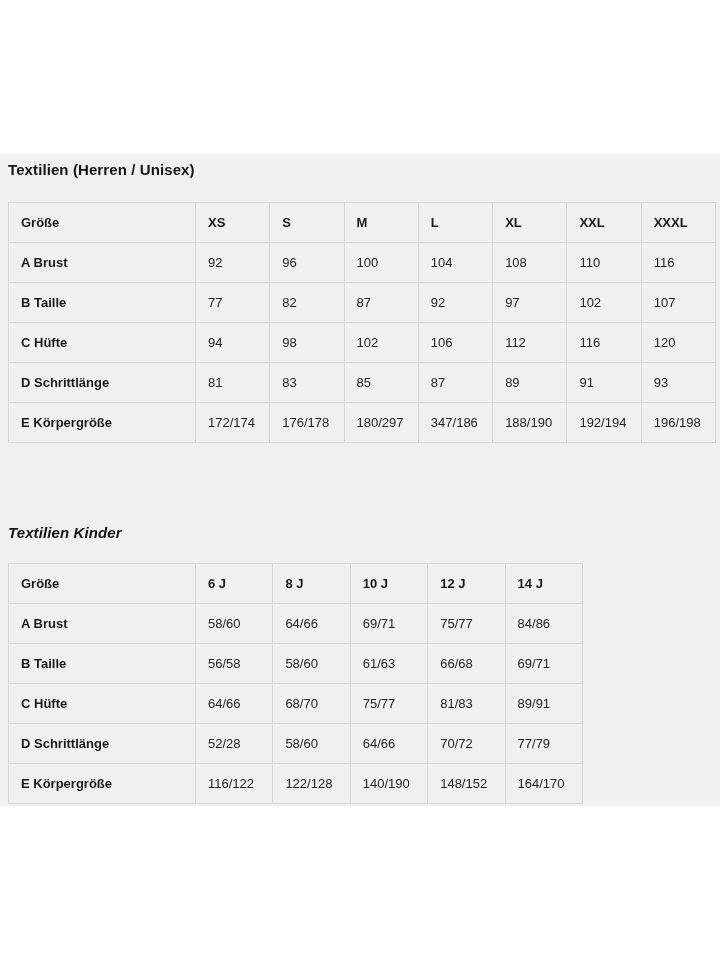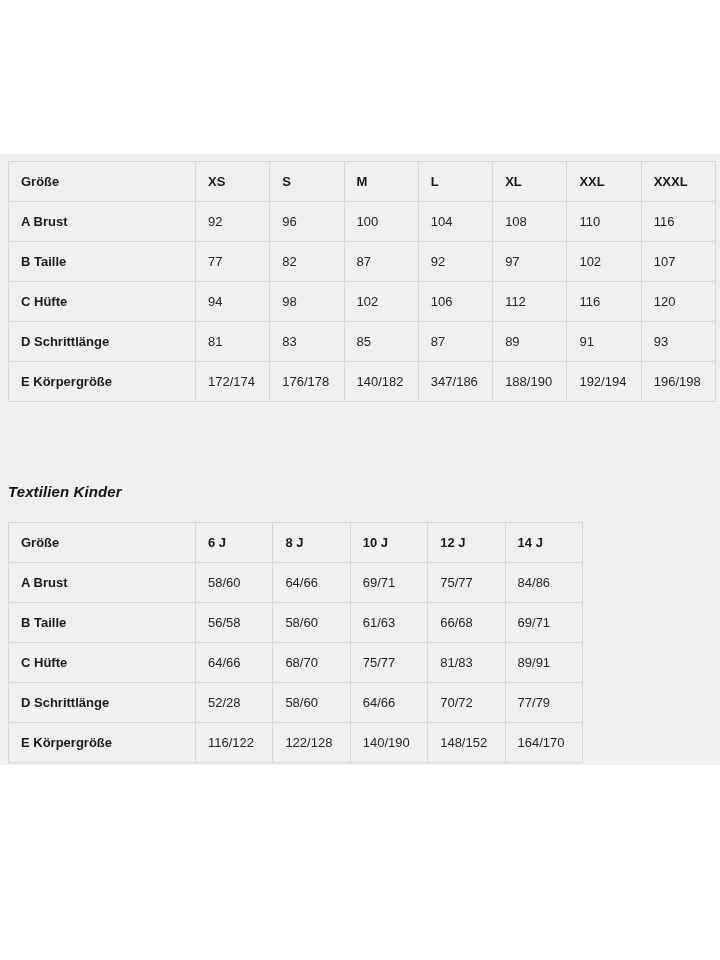--- a/index.html
+++ b/index.html
@@ -66,20 +66,21 @@
   }
   table.size-table .label-col {
     width: 170px;
   }
 </style>
 </head>
 <body>
 
 <div class="chart-section">
 
+  <h2 class="table-title title-herren">Textilien (Herren / Unisex)</h2>
 
   <table class="size-table table-herren">
       <thead>
         <tr>
           <th class="label-col">Größe</th>
           <th>XS</th>
           <th>S</th>
           <th>M</th>
           <th>L</th>
           <th>XL</th>
@@ -125,21 +126,21 @@
           <td>85</td>
           <td>87</td>
           <td>89</td>
           <td>91</td>
           <td>93</td>
         </tr>
         <tr>
           <th class="label-col">E Körpergröße</th>
           <td>172/174</td>
           <td>176/178</td>
-          <td>140/182</td>
+          <td>180/297</td>
           <td>347/186</td>
           <td>188/190</td>
           <td>192/194</td>
           <td>196/198</td>
         </tr>
       </tbody>
     </table>
 
   <h2 class="table-title title-kinder">Textilien Kinder</h2>
 

